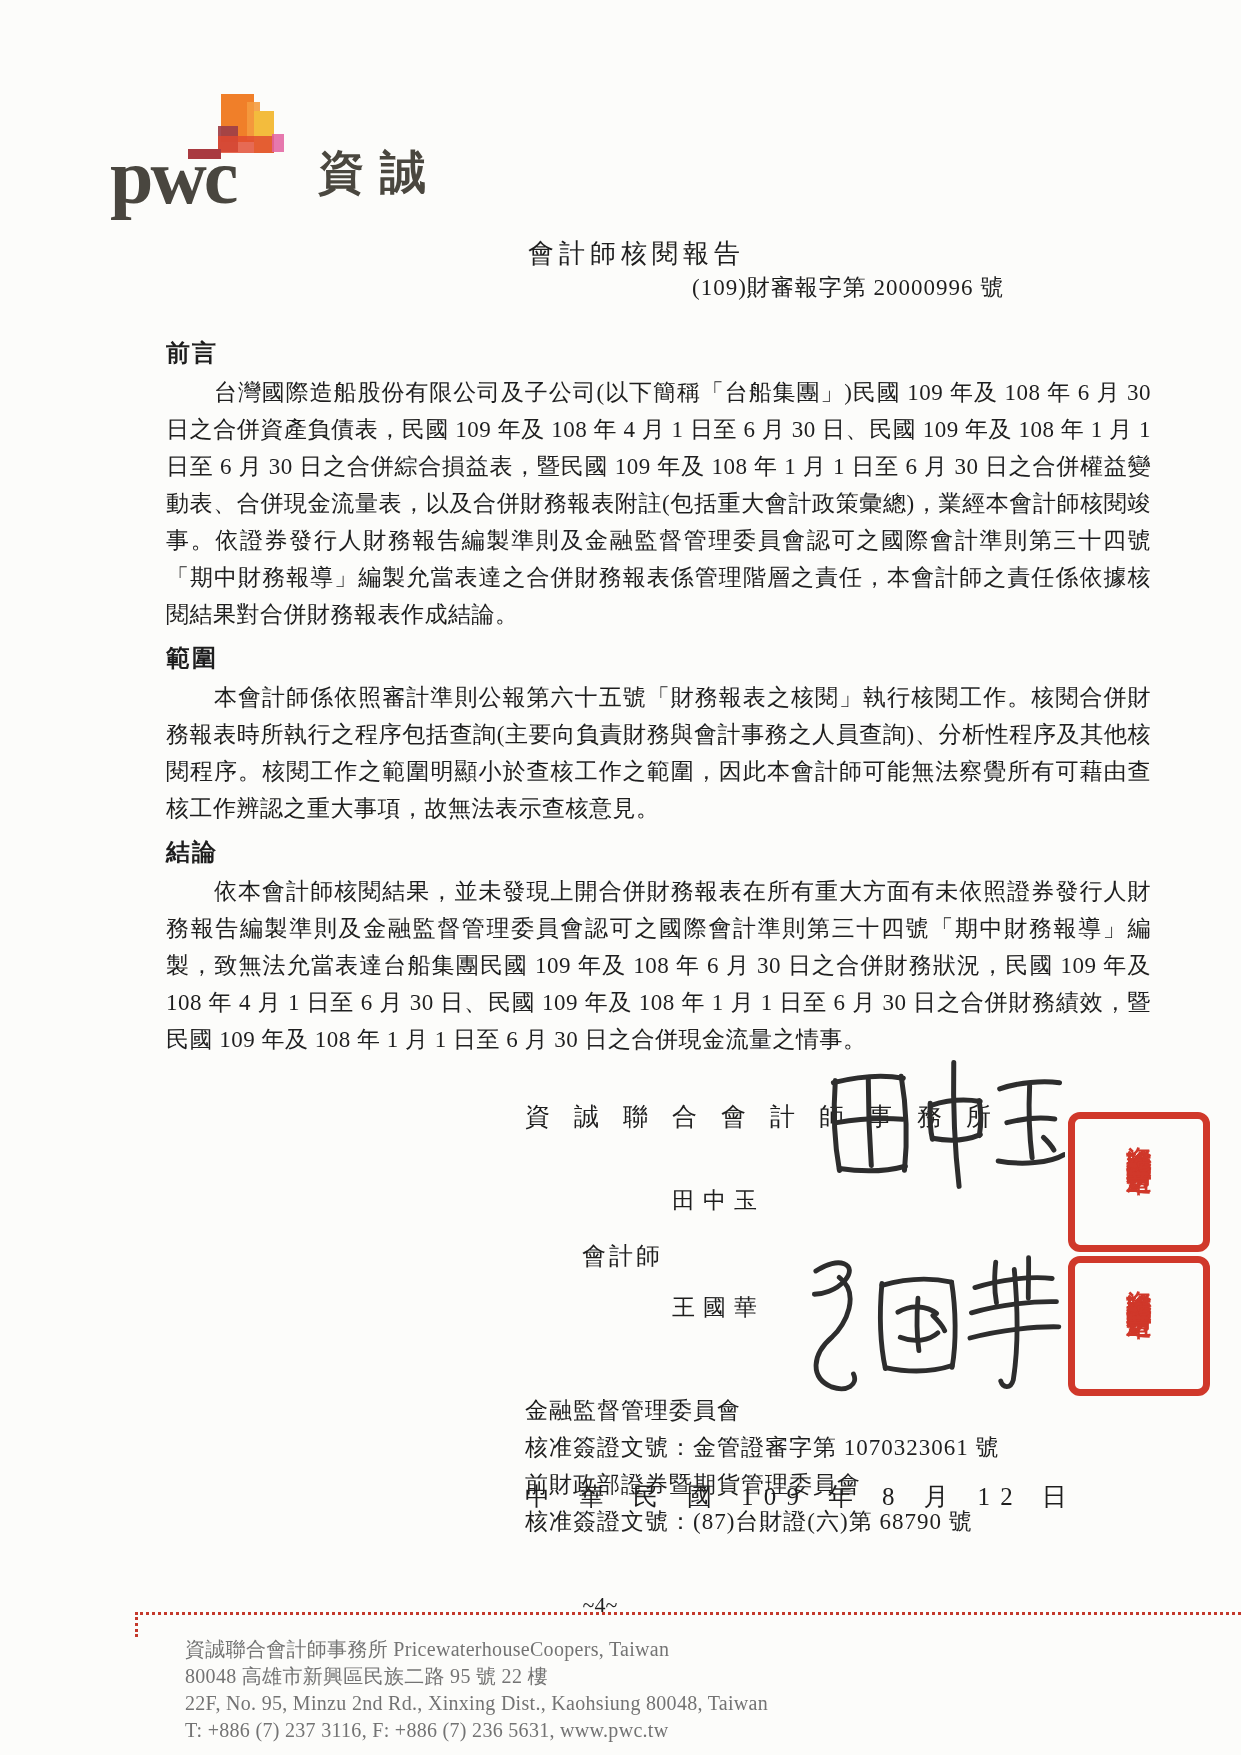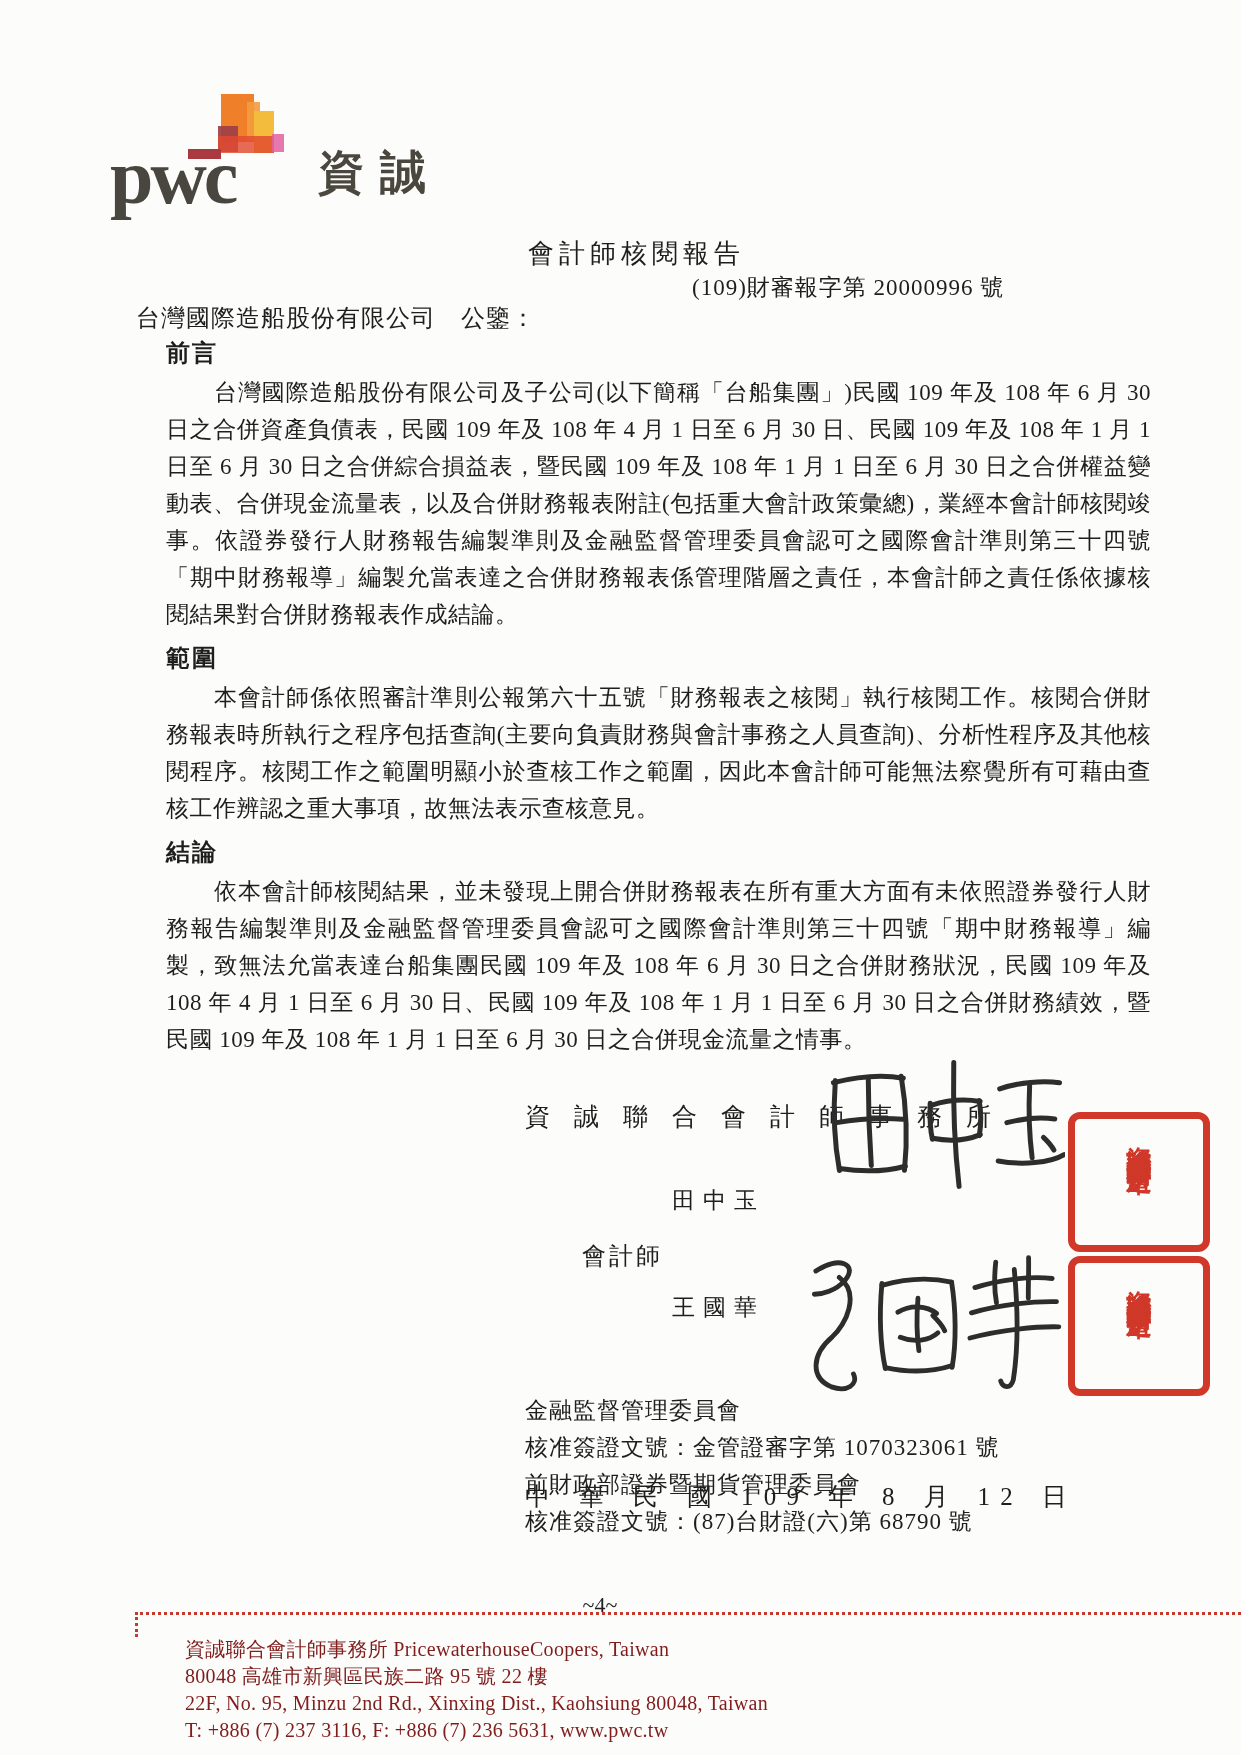--- a/index.html
+++ b/index.html
@@ -53,42 +53,41 @@
         font-family:"DejaVu Sans",sans-serif;font-weight:bold;color:#cd2a1b;
         font-size:25px;line-height:37px;letter-spacing:2px;}
 
   .regulator{left:525px;top:1368px;font-size:23px;line-height:37px;letter-spacing:1px;margin-top:24px;}
   .date-line{left:525px;top:1480px;font-size:25px;letter-spacing:2px;white-space:nowrap;text-align:right;}
   .page-no{left:480px;top:1592px;width:240px;text-align:center;font-size:22px;}
 
   
   .footer-rule{left:135px;top:1612px;width:1103px;height:22px;
         border-top:3px dotted #c4392b;border-left:3px dotted #c4392b;}
-  .footer-text{left:185px;top:1636px;font-size:20px;line-height:27px;color:#7f1d1d;letter-spacing:.3px;}
+  .footer-text{left:185px;top:1636px;font-size:20px;line-height:27px;color:#737373;letter-spacing:.3px;}
 </style>
 </head>
 <body>
 
 <div class="page">
 
   <div class="abs logo">
     <div class="blk blk-o1"></div>
     <div class="blk blk-o2"></div>
     <div class="blk blk-y1"></div>
     <div class="blk blk-m1"></div>
     <div class="blk blk-r1"></div>
     <div class="blk blk-p1"></div>
     <div class="blk blk-d1"></div>
   </div>
   <div class="abs wordmark">pwc</div>
   <div class="abs brand-cn">資誠</div>
 
   <div class="abs title">會計師核閱報告</div>
   <div class="abs refno">(109)財審報字第 20000996 號</div>
-  <div class="abs addressee">台灣國際造船股份有限公司　公鑒：</div>
 
   <div class="abs content">
     <div class="sec-h first">前言</div>
     <p class="para">台灣國際造船股份有限公司及子公司(以下簡稱「台船集團」)民國 109 年及 108 年 6 月 30 日之合併資產負債表，民國 109 年及 108 年 4 月 1 日至 6 月 30 日、民國 109 年及 108 年 1 月 1 日至 6 月 30 日之合併綜合損益表，暨民國 109 年及 108 年 1 月 1 日至 6 月 30 日之合併權益變動表、合併現金流量表，以及合併財務報表附註(包括重大會計政策彙總)，業經本會計師核閱竣事。依證券發行人財務報告編製準則及金融監督管理委員會認可之國際會計準則第三十四號「期中財務報導」編製允當表達之合併財務報表係管理階層之責任，本會計師之責任係依據核閱結果對合併財務報表作成結論。</p>
     <div class="sec-h">範圍</div>
     <p class="para">本會計師係依照審計準則公報第六十五號「財務報表之核閱」執行核閱工作。核閱合併財務報表時所執行之程序包括查詢(主要向負責財務與會計事務之人員查詢)、分析性程序及其他核閱程序。核閱工作之範圍明顯小於查核工作之範圍，因此本會計師可能無法察覺所有可藉由查核工作辨認之重大事項，故無法表示查核意見。</p>
     <div class="sec-h">結論</div>
     <p class="para">依本會計師核閱結果，並未發現上開合併財務報表在所有重大方面有未依照證券發行人財務報告編製準則及金融監督管理委員會認可之國際會計準則第三十四號「期中財務報導」編製，致無法允當表達台船集團民國 109 年及 108 年 6 月 30 日之合併財務狀況，民國 109 年及 108 年 4 月 1 日至 6 月 30 日、民國 109 年及 108 年 1 月 1 日至 6 月 30 日之合併財務績效，暨民國 109 年及 108 年 1 月 1 日至 6 月 30 日之合併現金流量之情事。</p>
   </div>
 

